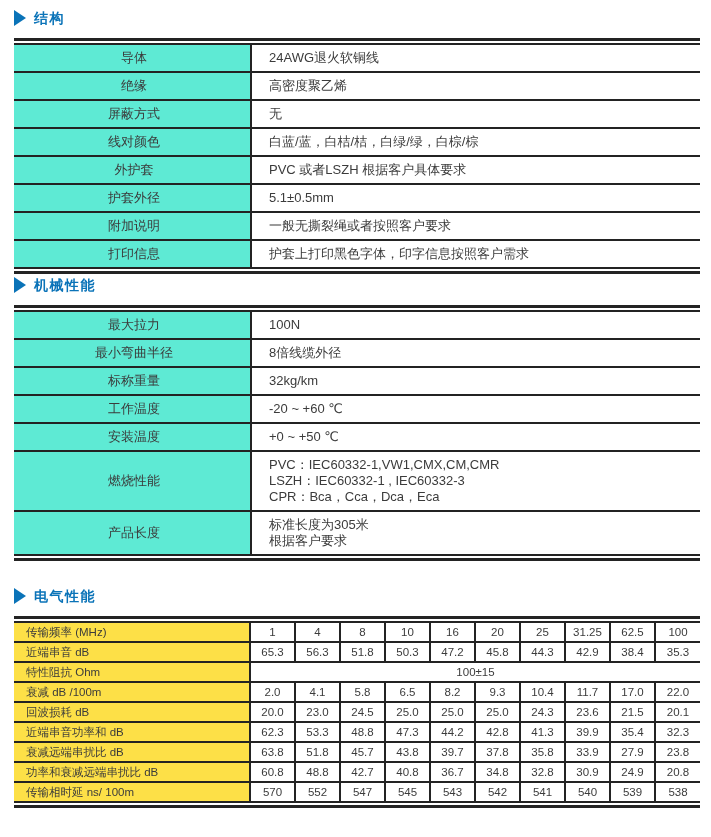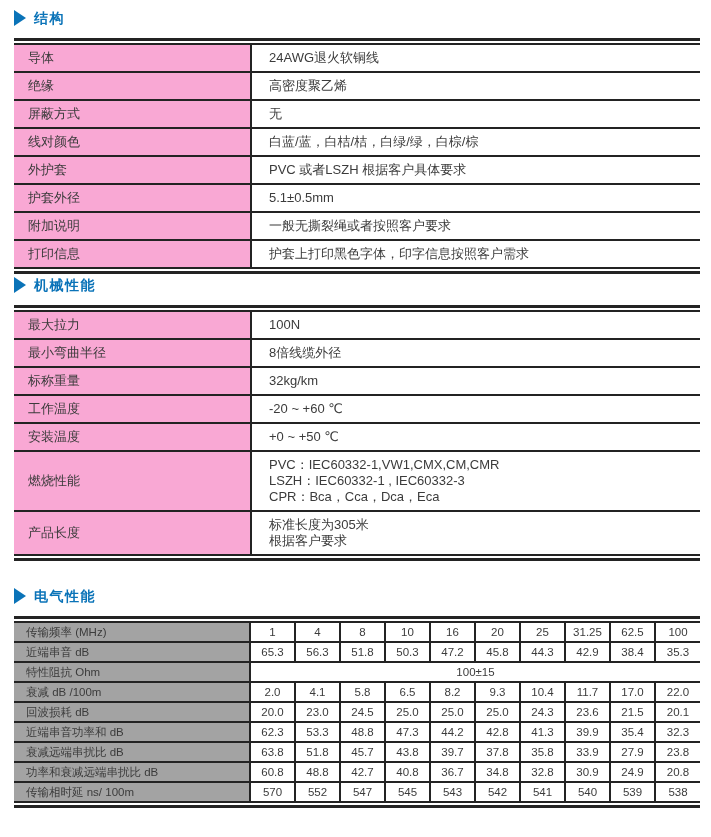--- a/index.html
+++ b/index.html
@@ -32,34 +32,35 @@
     width:100%;border-collapse:collapse;table-layout:fixed;
     border-top:2px solid #232323;border-bottom:2px solid #232323;
   }
   
   .spec td{
     border-bottom:2px solid #232323;
     font-size:13px;line-height:16px;
     padding:5px 10px;vertical-align:middle;
   }
   .spec td.lbl{
-    background:#f9a8d4;width:212px;
+    background:#5eead4;width:212px;
     border-right:2px solid #232323;
     padding-left:14px;
+    text-align:center;
   }
   .spec td.val{padding-left:17px;}
   .spec .line{line-height:16px;}
   
   .elec td{
     border-bottom:2px solid #232323;
     font-size:11.5px;line-height:14px;
     padding:2px 3px;vertical-align:middle;
   }
   .elec td.lbl{
-    background:#a3a3a3;width:220px;
+    background:#fde047;width:220px;
     border-right:2px solid #232323;
     text-align:left;padding-left:12px;
   }
   .elec td.val{text-align:center;border-left:2px solid #232323;}
   .elec td.merged{text-align:center;border-left:2px solid #4c1d95;}
 </style>
 </head>
 <body>
 
 <div class="page">

